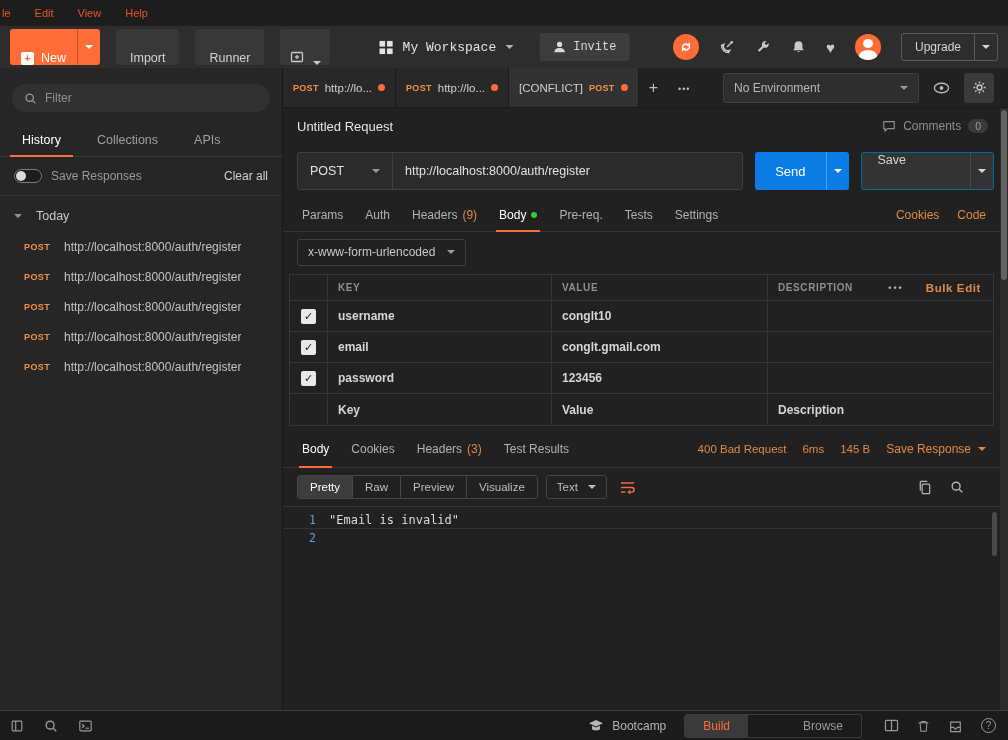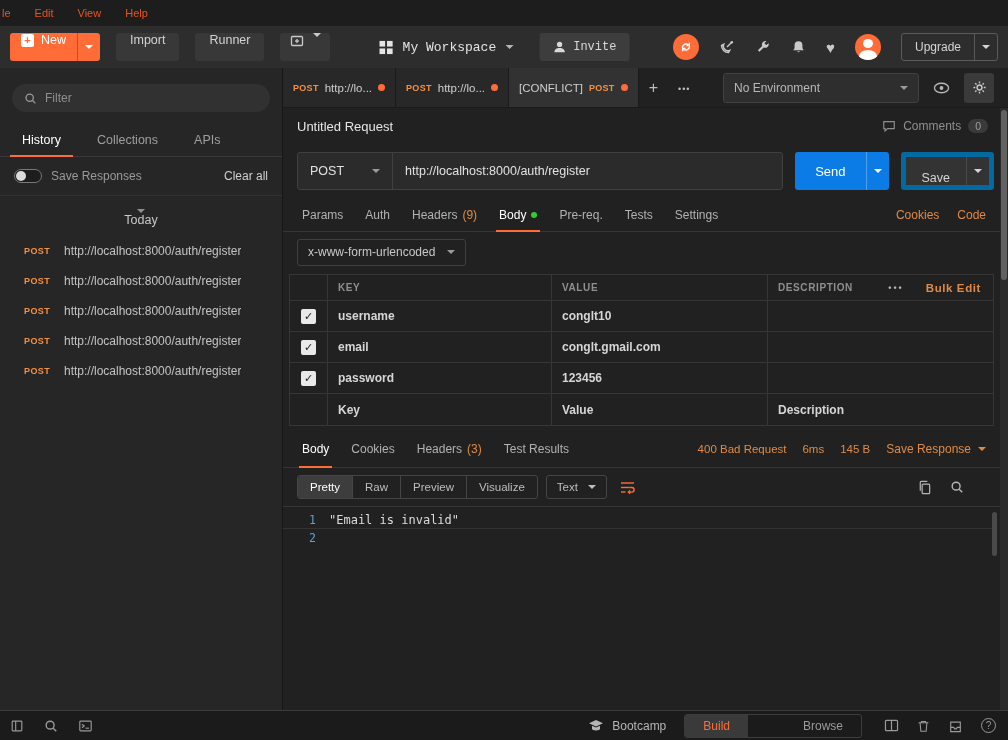--- a/index.html
+++ b/index.html
@@ -8,21 +8,21 @@
   svg { display:block; }
   .cr { width:0; height:0; border-left:4px solid transparent; border-right:4px solid transparent; border-top:4px solid currentColor; display:inline-block; flex:none; }
 
   
   .menubar { height:26px; flex:none; background:#1d1d1d; display:flex; align-items:center; gap:24px; padding-left:2px; }
   .menubar span { color:#e95420; font-size:11px; }
 
   
   .topbar { height:42px; flex:none; background:#2d2d2d; display:flex; align-items:center; padding:0 10px; position:relative; }
   .tb-left { display:flex; align-items:center; gap:16px; }
-  .btn { height:28px; display:flex; align-items:flex-start; border-radius:3px; font-size:12.5px; }
+  .btn { height:36px; display:flex; align-items:flex-end; border-radius:3px; font-size:12.5px; }
   .btn-orange { background:#ff6c37; color:#fff; }
   .btn-orange .seg-main { display:flex; align-items:center; gap:7px; padding:0 11px; }
   .newbox { width:13px; height:13px; background:#fff; border-radius:2px; color:#ff6c37; font-weight:bold; font-size:11px; display:flex; align-items:center; justify-content:center; }
   .newbox::after { content:"+"; }
   .seg-caret { padding:0 7px; align-self:stretch; display:flex; align-items:center; border-left:1px solid rgba(0,0,0,.25); }
   .btn-dark { background:#383838; color:#d2d2d2; padding:0 14px; }
   .btn-icon { background:#383838; color:#c9c9c9; padding:0 9px; gap:8px; }
   .tb-center { position:absolute; left:50%; transform:translateX(-50%); display:flex; align-items:center; gap:26px;font-family:Liberation Mono, monospace; }
   .workspace { display:flex; align-items:center; gap:9px; color:#e4e4e4; font-size:13px; }
   .workspace .cr { color:#b5b5b5; }
@@ -47,21 +47,21 @@
   .filterbox input::placeholder { color:#8f8f8f; }
   .side-tabs { display:flex; border-bottom:1px solid #3a3a3a; padding:0 4px; }
   .side-tab { padding:9px 18px; font-size:12.5px; color:#9f9f9f; position:relative; }
   .side-tab.active { color:#fff; }
   .side-tab.active::after { content:""; position:absolute; left:6px; right:6px; bottom:-1px; height:2px; background:#ff6c37; }
   .saverow { display:flex; align-items:center; padding:12px 14px; border-bottom:1px solid #333; gap:9px; }
   .toggle { width:28px; height:14px; border-radius:7px; background:#1d1d1d; border:1px solid #7a7a7a; position:relative; flex:none; }
   .toggle::after { content:""; position:absolute; left:1px; top:1px; width:10px; height:10px; border-radius:50%; background:#dcdcdc; }
   .saverow .lab { color:#9a9a9a; }
   .saverow .clear { margin-left:auto; color:#cfcfcf; }
-  .grouprow { display:flex; align-items:center; gap:0; padding:13px 14px 9px; color:#c9c9c9; font-size:12.5px;flex-direction:column; }
+  .grouprow { display:flex; align-items:center; gap:14px; padding:13px 14px 9px; color:#c9c9c9; font-size:12.5px; }
   .grouprow .cr { color:#8f8f8f; }
   .hist { display:flex; align-items:center; gap:10px; padding:8px 14px 8px 24px; }
   .hist .m { color:#f59140; font-size:9px; font-weight:bold; letter-spacing:.4px; width:30px; flex:none; }
   .hist .u { color:#c4c4c4; font-size:12px; white-space:nowrap; overflow:hidden; }
 
   
   .content { flex:1; min-width:0; display:flex; flex-direction:column; position:relative; background:#212121; }
   .scrollrail { position:absolute; top:40px; right:0; bottom:0; width:8px; background:#2b2b2b; }
   .scrollrail .thumb { position:absolute; top:2px; left:1px; width:6px; height:170px; background:#626262; border-radius:3px; }
 
@@ -85,21 +85,21 @@
   .badge { background:#3a3a3a; border-radius:9px; padding:1px 7px; font-size:10.5px; color:#9f9f9f; }
 
   .builder { height:54px; flex:none; display:flex; align-items:center; padding:0 14px; gap:12px; }
   .urlbar { flex:1; height:38px; display:flex; align-items:stretch; background:#2b2b2b; border:1px solid #404040; border-radius:3px; min-width:0; }
   .method { display:flex; align-items:center; gap:28px; padding:0 12px; border-right:1px solid #404040; color:#e2e2e2; font-size:12.5px; }
   .method .cr { color:#9a9a9a; }
   .urlbar input { flex:1; background:transparent; border:none; outline:none; color:#e2e2e2; font-size:12.5px; padding:0 12px; font-family:inherit; min-width:0; }
   .sendbtn { height:38px; background:#0b7be5; border-radius:3px; display:flex; align-items:stretch; color:#fff; flex:none; }
   .sendbtn .lbl { display:flex; align-items:center; padding:0 20px; font-size:13px; }
   .sendbtn .seg-caret { border-left:1px solid rgba(255,255,255,.28); }
-  .savebtn { height:38px; background:#333; border:5px solid #0369a1; border-radius:3px; display:flex; align-items:flex-end; color:#d5d5d5; flex:none; }
+  .savebtn { height:38px; background:#333; border:1px solid #0369a1; border-radius:3px; display:flex; align-items:flex-start; color:#d5d5d5; flex:none;gap:48px; }
   .savebtn .lbl { display:flex; align-items:center; padding:0 16px; font-size:12.5px; }
   .savebtn .seg-caret { border-left:1px solid #4a4a4a; }
 
   .reqtabs { height:34px; flex:none; display:flex; align-items:center; border-bottom:1px solid #363636; padding:0 8px; }
   .qtab { height:100%; display:flex; align-items:center; padding:0 11px; color:#b2b2b2; font-size:12px; position:relative; gap:5px; }
   .qtab.active { color:#fff; }
   .qtab.active::after { content:""; position:absolute; left:8px; right:8px; bottom:-1px; height:2px; background:#ff6c37; }
   .cnt { color:#e08a45; }
   .gdot { width:6px; height:6px; border-radius:50%; background:#32cd32; flex:none; }
   .rlinks { margin-left:auto; display:flex; gap:18px; color:#e08a45; font-size:12px; margin-right:14px; }

